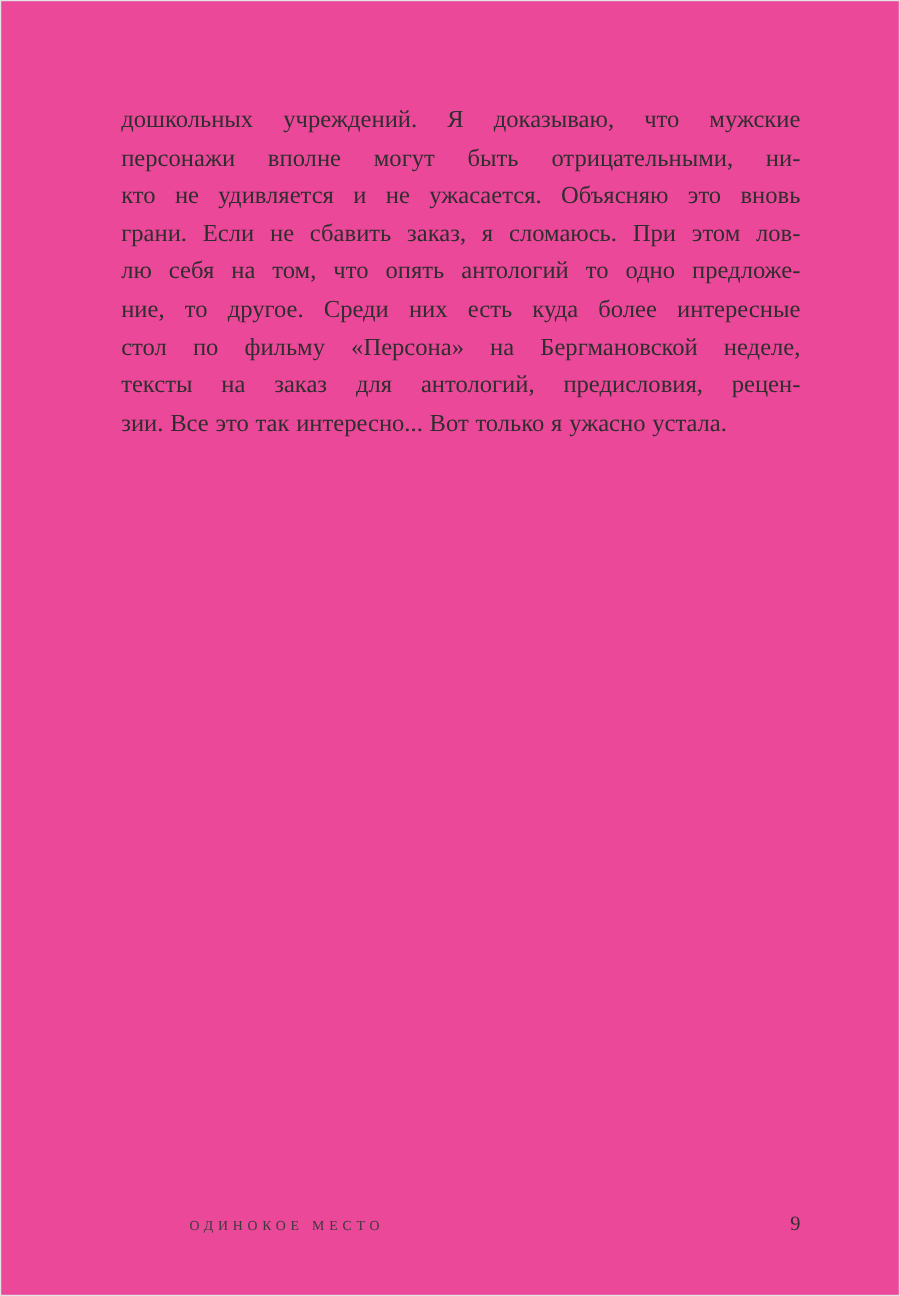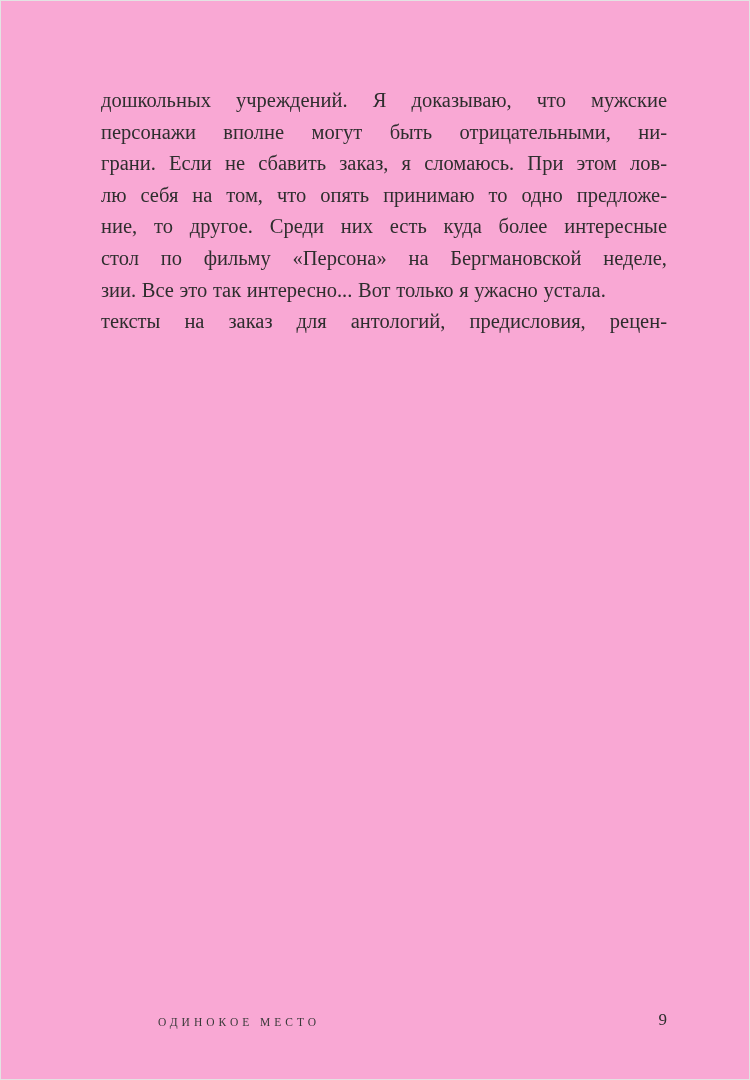--- a/index.html
+++ b/index.html
@@ -5,21 +5,21 @@
   html, body {
     margin: 0;
     padding: 0;
     background: #f4f4f4;
   }
   .page {
     position: relative;
     width: 750px;
     height: 1080px;
     margin: 0 auto;
-    background: #f9a8d4;
+    background: #ec4899;
     border: 1px solid #e3e3e3;
     box-sizing: border-box;
     font-family: "Liberation Serif", "DejaVu Serif", serif;
     color: #2b2b2b;
     overflow: hidden;
   }
   .text-block {
     position: absolute;
     top: 84px;
     left: 100px;
@@ -65,26 +65,27 @@
   }
 </style>
 </head>
 <body>
 
 <div class="page">
 
   <div class="text-block">
     <div class="text-line">дошкольных учреждений. Я доказываю, что мужские</div>
     <div class="text-line">персонажи вполне могут быть отрицательными, ни-</div>
+    <div class="text-line">кто не удивляется и не ужасается. Объясняю это вновь</div>
     <div class="text-line">грани. Если не сбавить заказ, я сломаюсь. При этом лов-</div>
-    <div class="text-line">лю себя на том, что опять принимаю то одно предложе-</div>
+    <div class="text-line">лю себя на том, что опять антологий то одно предложе-</div>
     <div class="text-line">ние, то другое. Среди них есть куда более интересные</div>
     <div class="text-line">стол по фильму «Персона» на Бергмановской неделе,</div>
+    <div class="text-line">тексты на заказ для антологий, предисловия, рецен-</div>
     <div class="text-line last-line">зии. Все это так интересно... Вот только я ужасно устала.</div>
-    <div class="text-line">тексты на заказ для антологий, предисловия, рецен-</div>
   </div>
 
   <div class="footer">
     <span class="running-title">ОДИНОКОЕ МЕСТО</span>
     <span class="page-number">9</span>
   </div>
 
 </div>
 
 </body></html>

